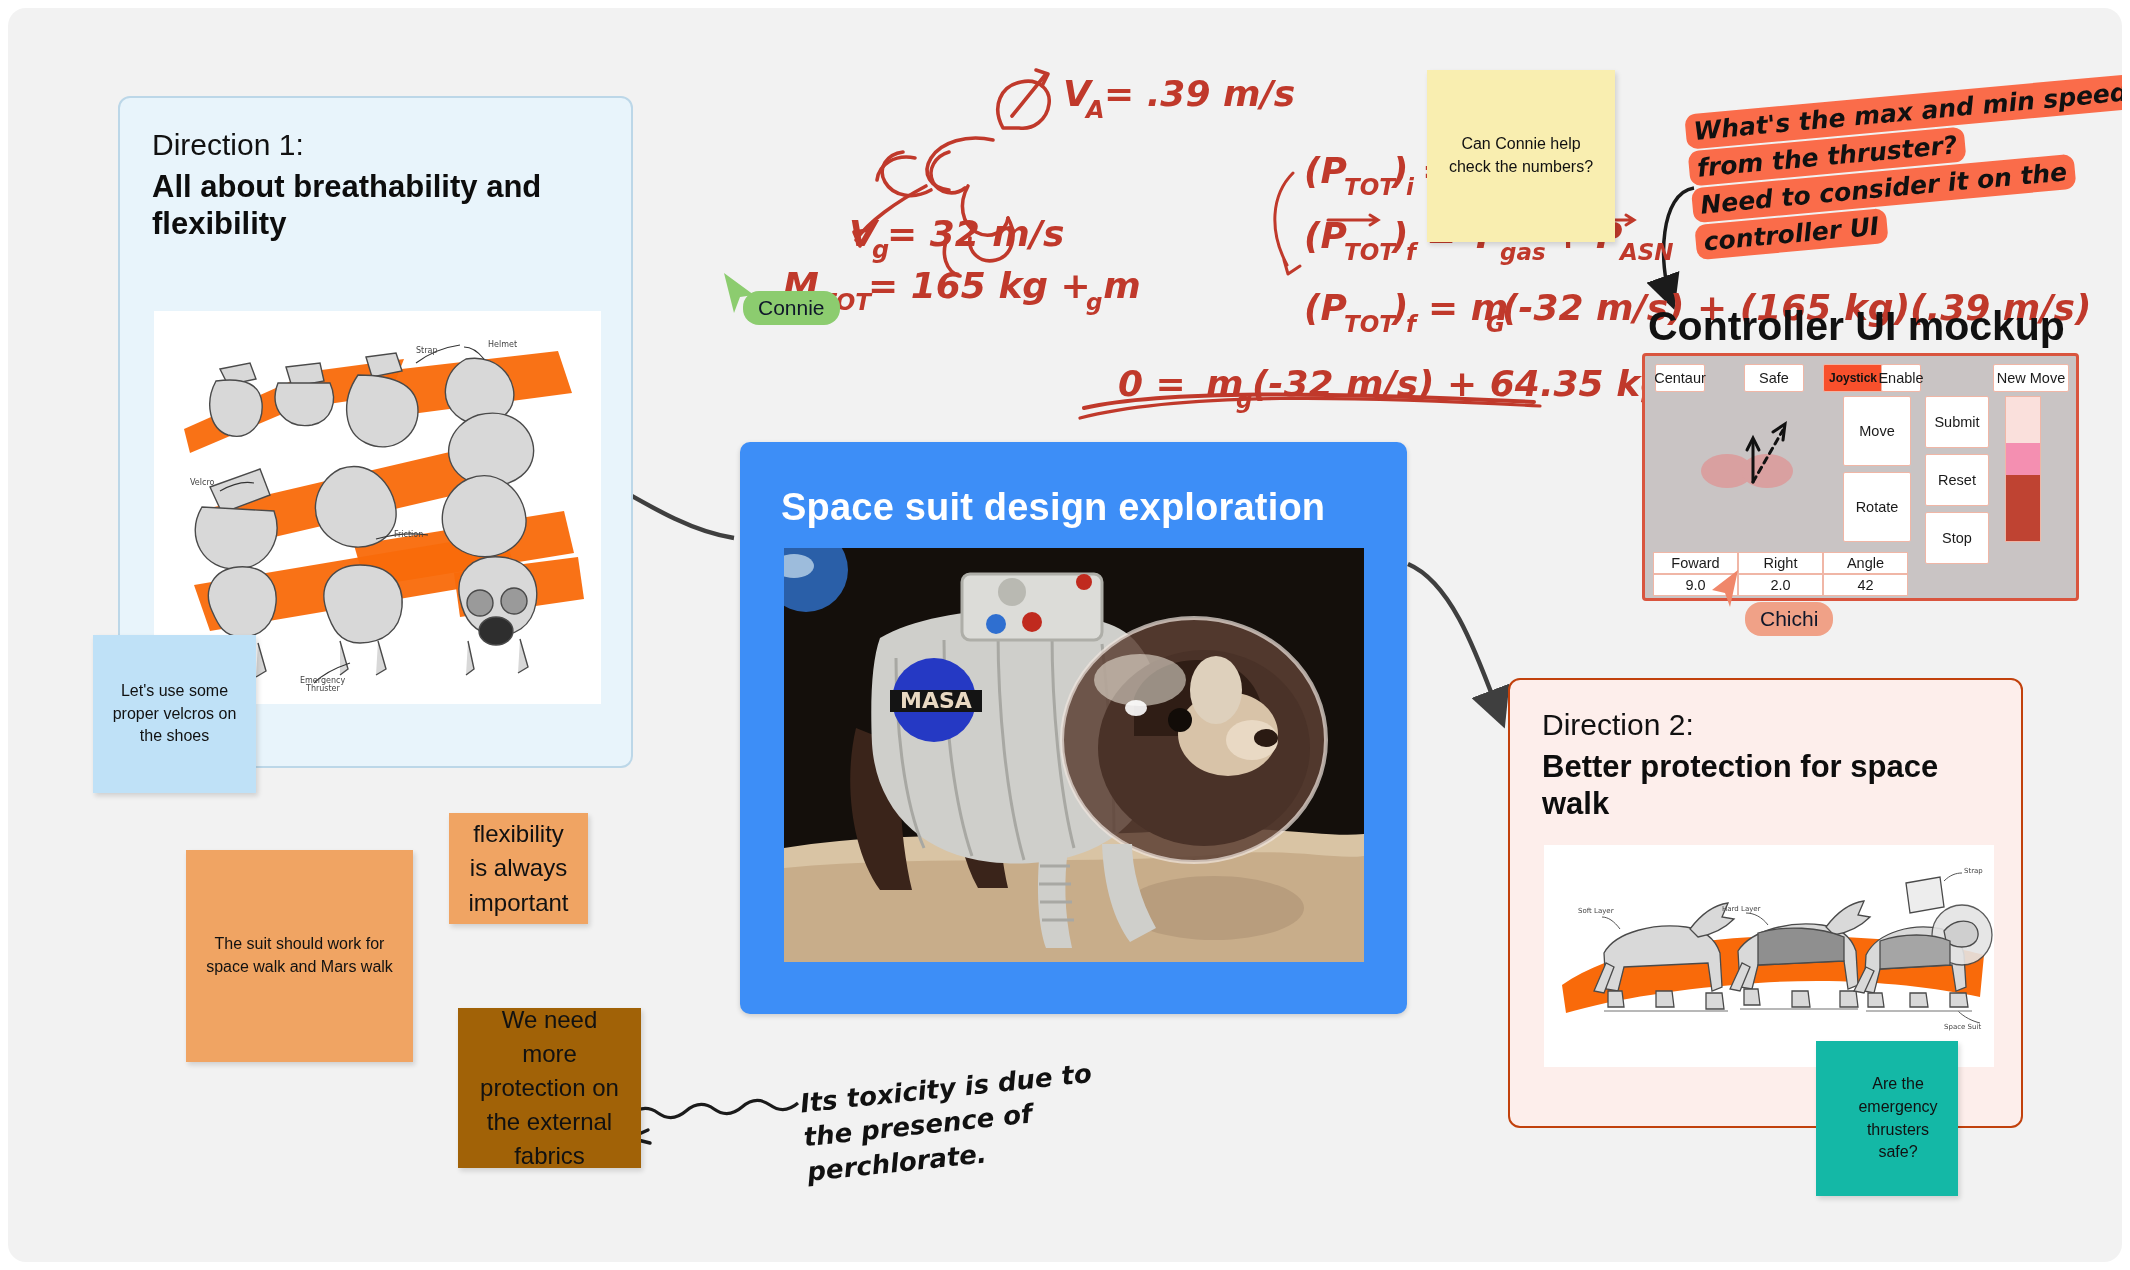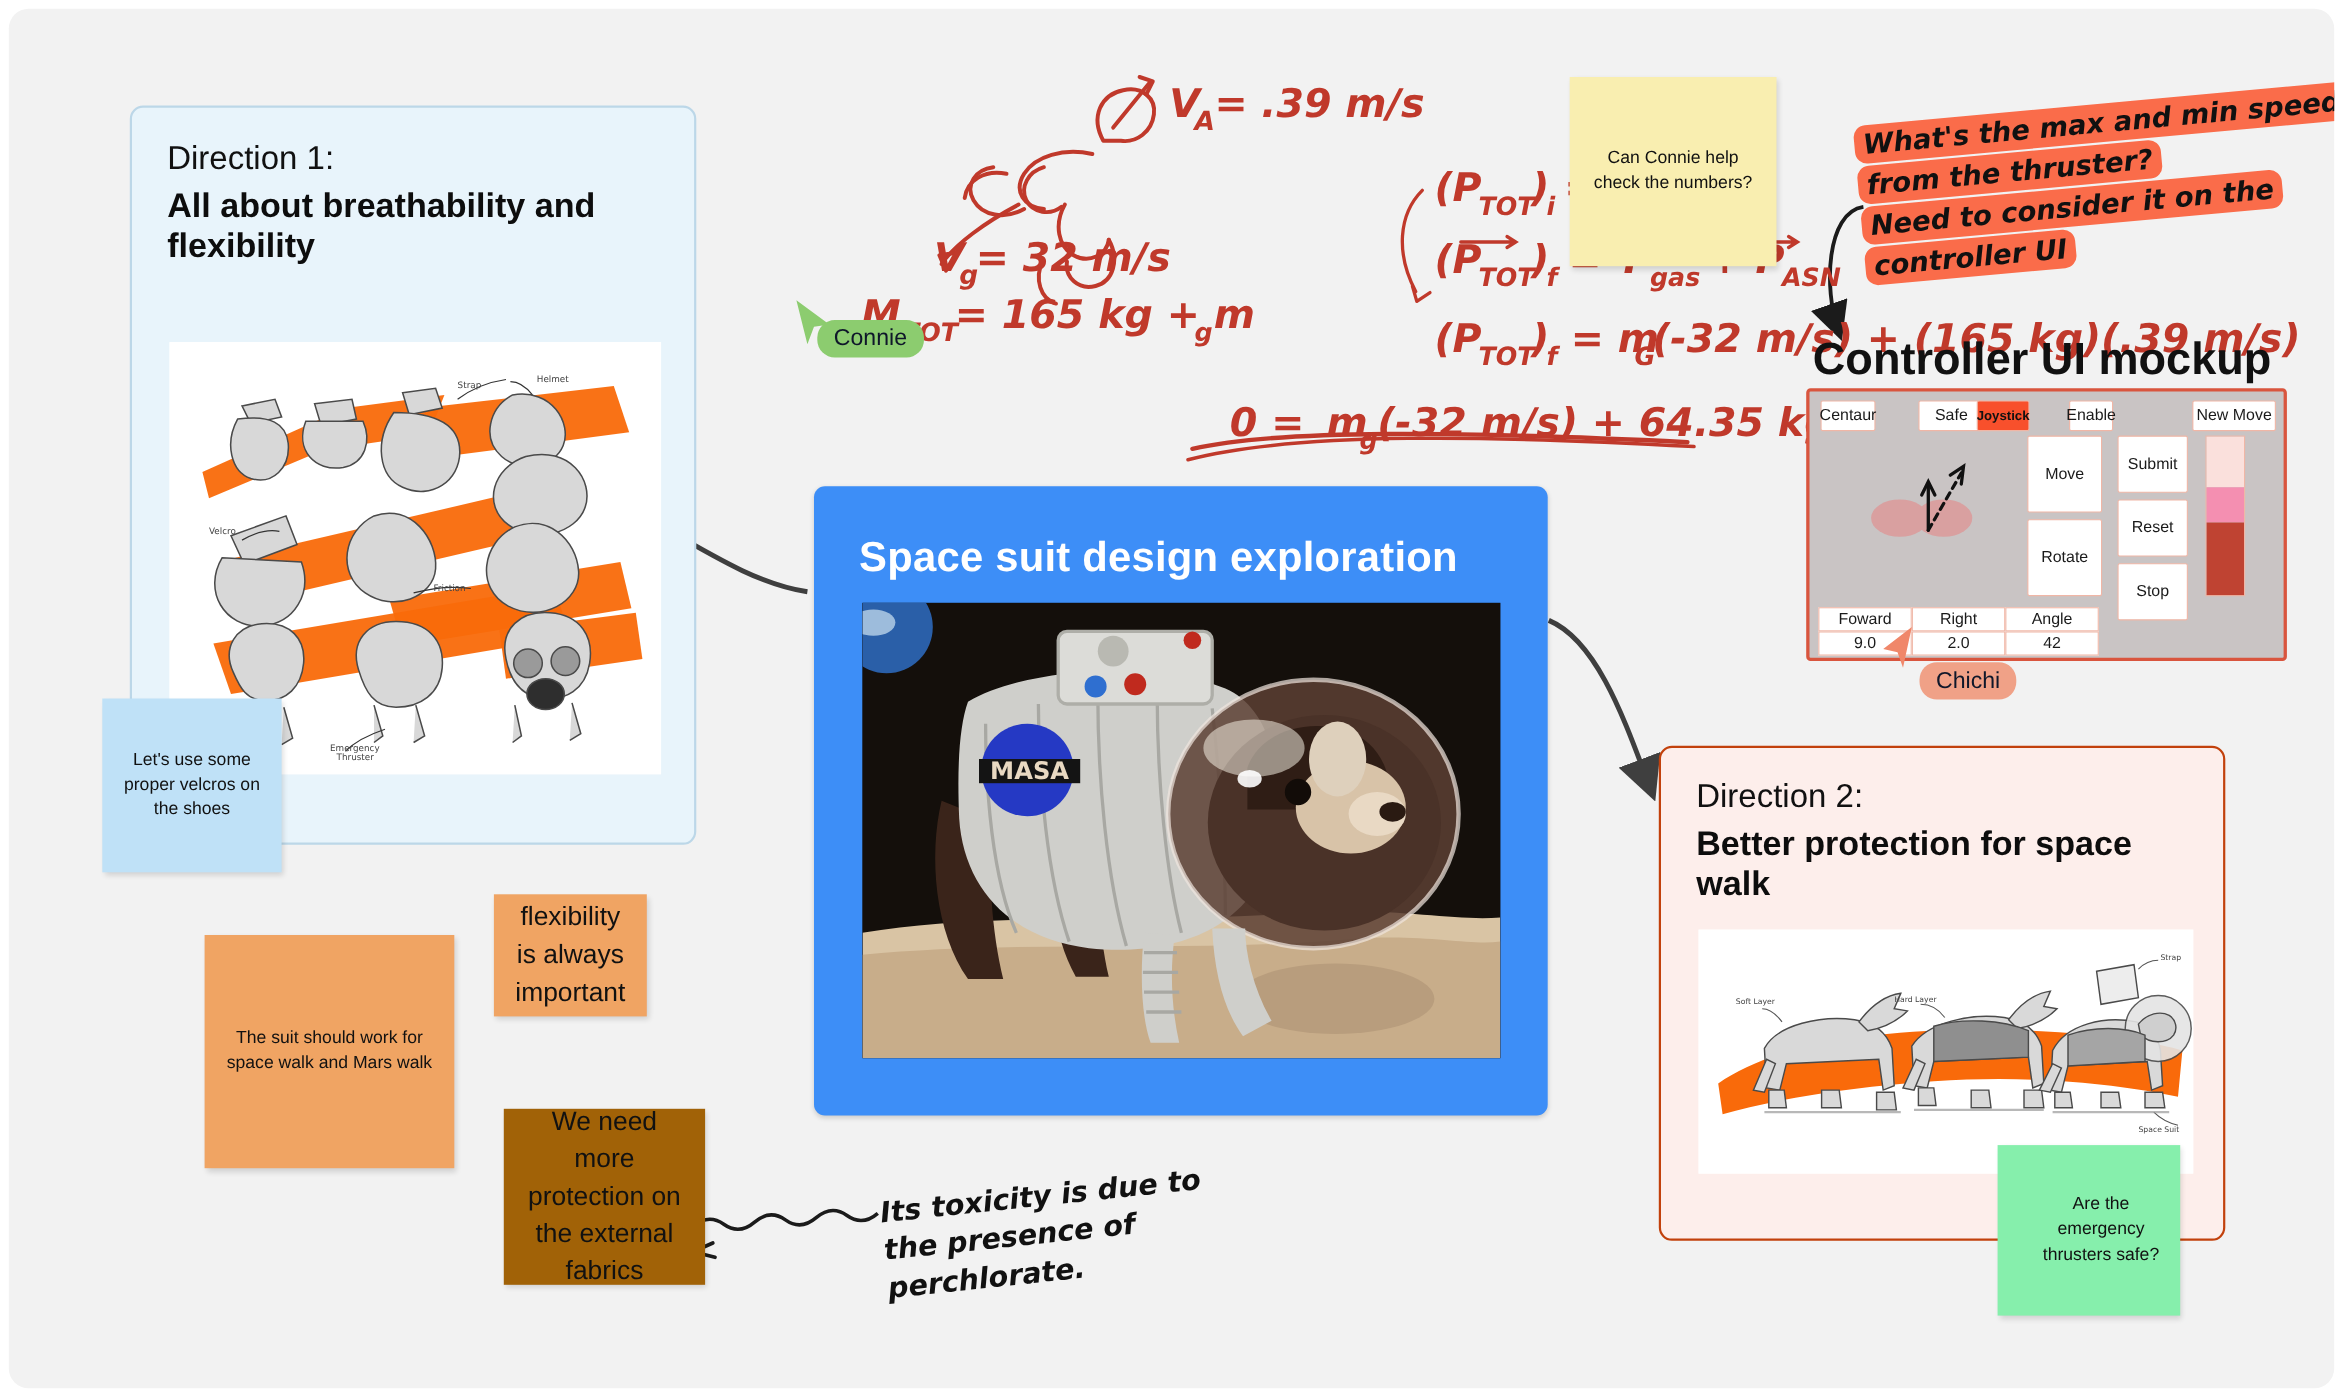--- a/index.html
+++ b/index.html
@@ -109,21 +109,21 @@
     font-size: 16px;
     line-height: 1.42;
     padding: 10px 14px;
     box-shadow: 2px 3px 5px rgba(0,0,0,.14);
   }
   #note-yellow { left: 1419px; top: 62px;  width: 188px; height: 172px; background: #f9eeb0; }
   #note-blue   { left: 85px;   top: 627px; width: 163px; height: 158px; background: #bfe1f7; }
   #note-or1    { left: 178px;  top: 842px; width: 227px; height: 212px; background: #f0a463; }
   #note-or2    { left: 441px;  top: 805px; width: 139px; height: 111px; background: #f0a463; font-size: 24px;}
   #note-or3    { left: 450px;  top: 1000px;width: 183px; height: 160px; background: #a16207; font-size: 24px;}
-  #note-pink   { left: 1808px; top: 1033px;width: 166px; height: 155px; background: #86efac; padding-left: 36px; }
+  #note-pink   { left: 1808px; top: 1033px;width: 142px; height: 155px; background: #14b8a6; padding-left: 36px; }
 
   
   #controller-heading {
     position: absolute;
     left: 1640px; top: 295px;
     font-size: 41px;
     font-weight: bold;
     color: #111;
   }
 
@@ -480,21 +480,21 @@
       </svg>
     </div>
   </div>
 
   <div id="controller-heading">Controller UI mockup</div>
 
   <div id="controller">
 
     <div class="ctl-btn" style="left:10px;  top:8px;  width:50px; height:28px;">Centaur</div>
     <div class="ctl-btn" style="left:99px;  top:8px;  width:60px; height:28px;">Safe</div>
-    <div class="ctl-btn active" style="left:152px; top:8px;  width:48px; height:28px;">Joystick</div>
+    <div class="ctl-btn active" style="left:178px; top:8px;  width:60px; height:28px;">Joystick</div>
     <div class="ctl-btn" style="left:236px; top:8px;  width:40px; height:28px;">Enable</div>
     <div class="ctl-btn" style="left:348px; top:8px;  width:76px; height:28px;">New Move</div>
 
     <div id="ctl-joystick-pad">
       <div class="blob" style="left:48px; top:58px;"></div>
       <div class="blob" style="left:88px; top:58px;"></div>
       <svg width="255" height="155" style="position:absolute;left:0;top:0">
         <g stroke="#111" stroke-width="3" fill="none" stroke-linecap="round">
           <path d="M100,86 L100,46"></path>
           <path d="M94,54 L100,42 L106,54"></path>

